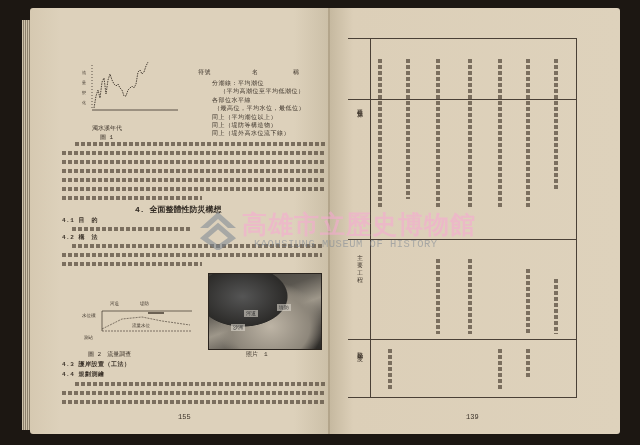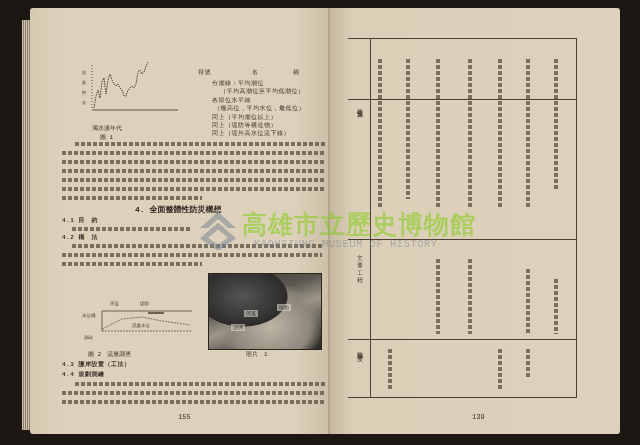--- a/index.html
+++ b/index.html
@@ -23,21 +23,21 @@
     border:1px solid #2a241e;}
   .photo-label{position:absolute;font-size:5px;color:#eee;background:rgba(220,215,205,.6);color:#333;padding:0 2px;}
   .diagram{position:absolute;left:52px;top:283px;width:115px;height:50px;}
   .caption{position:absolute;font-size:6px;color:#3a3128;}
   .pagenum{position:absolute;font-size:7px;color:#3a3128;}
   .table{position:absolute;left:340px;top:40px;width:228px;height:358px;border:1px solid #4a4036;border-left:none;}
   .tcol{position:absolute;top:0;height:100%;border-left:1px solid #4a4036;}
   .trow{position:absolute;left:0;width:100%;border-top:1px solid #4a4036;}
   .vtext{position:absolute;writing-mode:vertical-rl;font-size:6px;color:#3a3128;letter-spacing:1px;}
   .watermark{position:absolute;left:190px;top:200px;width:260px;height:45px;opacity:.55;}
-  .wm-cn{position:absolute;left:44px;top:0;font-size:25px;font-weight:bold;color:#84cc16;letter-spacing:1px;white-space:nowrap;}
+  .wm-cn{position:absolute;left:44px;top:0;font-size:25px;font-weight:bold;color:#f9a8d4;letter-spacing:1px;white-space:nowrap;}
   .wm-en{position:absolute;left:56px;top:30px;font-size:10.5px;color:#7c8794;letter-spacing:0.5px;white-space:nowrap;}
 </style>
 </head>
 <body>
 
 <div class="book">
   <div class="edge-stack"></div>
 
   <div class="page left">
 
@@ -140,21 +140,21 @@
       <div class="line" style="left:178px;top:20px;width:4px;height:150px;background:repeating-linear-gradient(180deg,#5a4e40 0,#5a4e40 4px,transparent 4px,transparent 6px);"></div>
       <div class="line" style="left:206px;top:20px;width:4px;height:130px;background:repeating-linear-gradient(180deg,#5a4e40 0,#5a4e40 4px,transparent 4px,transparent 6px);"></div>
       <div class="line" style="left:88px;top:220px;width:4px;height:75px;background:repeating-linear-gradient(180deg,#5a4e40 0,#5a4e40 4px,transparent 4px,transparent 6px);"></div>
       <div class="line" style="left:120px;top:220px;width:4px;height:75px;background:repeating-linear-gradient(180deg,#5a4e40 0,#5a4e40 4px,transparent 4px,transparent 6px);"></div>
       <div class="line" style="left:178px;top:230px;width:4px;height:65px;background:repeating-linear-gradient(180deg,#5a4e40 0,#5a4e40 4px,transparent 4px,transparent 6px);"></div>
       <div class="line" style="left:206px;top:240px;width:4px;height:55px;background:repeating-linear-gradient(180deg,#5a4e40 0,#5a4e40 4px,transparent 4px,transparent 6px);"></div>
       <div class="line" style="left:40px;top:310px;width:4px;height:40px;background:repeating-linear-gradient(180deg,#5a4e40 0,#5a4e40 4px,transparent 4px,transparent 6px);"></div>
       <div class="line" style="left:150px;top:310px;width:4px;height:40px;background:repeating-linear-gradient(180deg,#5a4e40 0,#5a4e40 4px,transparent 4px,transparent 6px);"></div>
       <div class="line" style="left:178px;top:310px;width:4px;height:30px;background:repeating-linear-gradient(180deg,#5a4e40 0,#5a4e40 4px,transparent 4px,transparent 6px);"></div>
     </div>
-    <div class="pagenum" style="left:142px;top:405px;text-align:right;">139</div>
+    <div class="pagenum" style="left:136px;top:405px;text-align:right;">139</div>
   </div>
 
   <div class="watermark">
     <svg style="position:absolute;left:0;top:2px;" width="40" height="40" viewBox="0 0 40 40">
       <polygon points="20,2 38,18 30,18 20,9 10,18 2,18" fill="#7c8794"></polygon>
       <polygon points="20,16 34,28 20,38 6,28" fill="none" stroke="#7c8794" stroke-width="5"></polygon>
     </svg>
     <div class="wm-cn">高雄市立歷史博物館</div>
     <div class="wm-en">KAOHSIUNG MUSEUM OF HISTORY</div>
   </div>

